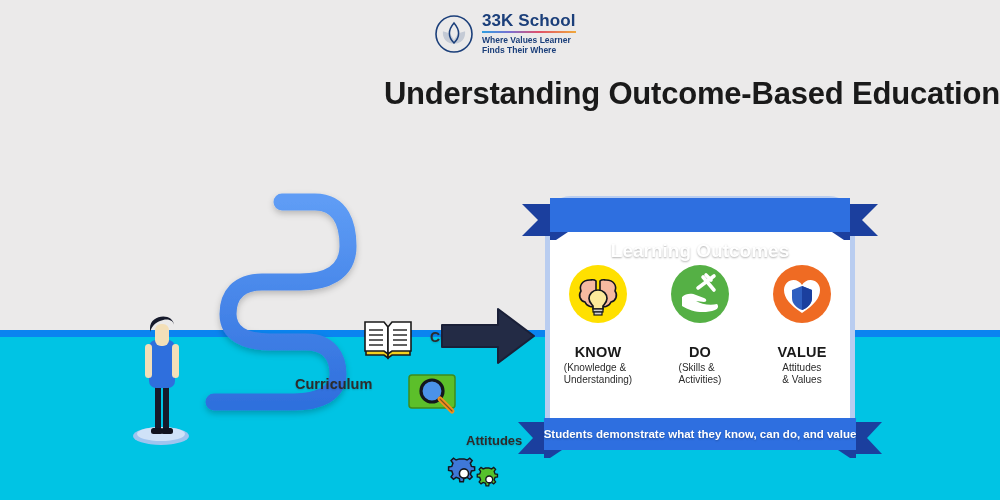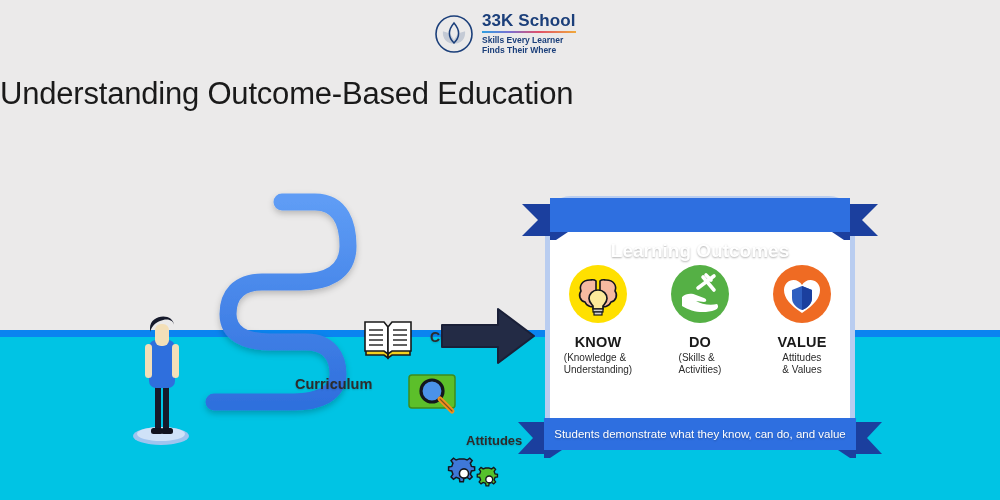--- a/index.html
+++ b/index.html
@@ -19,22 +19,22 @@
   
   .logo-wrap{position:absolute;left:434px;top:10px;width:150px;height:48px;display:flex;align-items:center;gap:8px;}
   .logo-mark{width:40px;height:40px;flex:0 0 40px;}
   .logo-text{display:flex;flex-direction:column;justify-content:center;}
   .logo-name{font-size:17px;font-weight:bold;color:#1b3f7a;letter-spacing:.1px;line-height:1.05;}
   .logo-rule{height:2px;width:100%;margin:1px 0 2px 0;
     background:linear-gradient(90deg,#2f9fe0 0%,#7b6fd0 30%,#e0506a 60%,#f0a93c 100%);}
   .logo-tag{font-size:8.5px;font-weight:bold;color:#1b3f7a;line-height:1.25;}
 
   .page-title{
-    position:absolute;left:0;top:76px;width:1000px;text-align:left;
-    font-size:31px;font-weight:normal;color:#1a1a1a;letter-spacing:-.2px;
+    position:absolute;left:0;top:76px;width:1000px;text-align:right;
+    font-size:31px;font-weight:bold;color:#1a1a1a;letter-spacing:-.2px;
   }
 
   
   .left-ill{position:absolute;left:110px;top:150px;width:360px;height:310px;}
   .path-svg{position:absolute;left:0;top:0;}
 
   .lbl{
     position:absolute;font-weight:bold;color:#2c2c2c;white-space:nowrap;
     text-shadow:0 1px 2px rgba(0,0,0,.16);
   }
@@ -70,30 +70,30 @@
     display:flex;align-items:center;justify-content:center;
     font-size:19px;font-weight:bold;color:#ffffff;
     text-shadow:0 1px 2px rgba(0,0,0,.3);
     margin-top:36px;
   }
 
   .ribbon-bottom{position:absolute;left:518px;top:418px;width:364px;height:40px;}
   .ribbon-bottom-label{
     position:absolute;left:0;top:0;width:364px;height:32px;
     display:flex;align-items:center;justify-content:center;
-    font-size:11.5px;font-weight:normal;color:#ffffff;
+    font-size:11.5px;font-weight:bold;color:#ffffff;
     text-shadow:0 1px 2px rgba(0,0,0,.3);
   }
 
   
   .pillars{position:absolute;left:552px;top:264px;width:296px;height:136px;
     display:flex;justify-content:space-between;}
   .pillar{width:92px;display:flex;flex-direction:column;align-items:center;}
   .pillar-icon{width:60px;height:60px;}
-  .pillar-title{margin-top:10px;font-size:14.5px;font-weight:bold;color:#1a1a1a;letter-spacing:.2px;}
+  .pillar-title{margin-top:20px;font-size:14.5px;font-weight:bold;color:#1a1a1a;letter-spacing:.2px;}
   .pillar-sub{margin-top:2px;font-size:10px;color:#2b2b2b;line-height:1.22;}
 </style>
 </head>
 <body>
 
 <div id="stage">
 
   <div class="band-gray"></div>
   <div class="band-blue"></div>
   <div class="band-cyan"></div>
@@ -102,21 +102,21 @@
     <svg class="logo-mark" viewBox="0 0 40 40">
       <circle cx="20" cy="20" r="18" fill="none" stroke="#1b3f7a" stroke-width="1.6"></circle>
       <path d="M20 9 C26 16 26 23 20 29 C14 23 14 16 20 9 Z" fill="none" stroke="#1b3f7a" stroke-width="1.5"></path>
       <path d="M20 29 C13 29 9 24 9.5 18 C15 19 19 23 20 29 Z" fill="#1b3f7a" opacity=".18" stroke="#1b3f7a" stroke-width="1.2"></path>
       <path d="M20 29 C27 29 31 24 30.5 18 C25 19 21 23 20 29 Z" fill="#1b3f7a" opacity=".18" stroke="#1b3f7a" stroke-width="1.2"></path>
     </svg>
     <div class="logo-text">
       <div class="logo-name">33K School</div>
       <div class="logo-rule"></div>
       <div class="logo-tag">
-        <div>Skills Every Learner</div>
+        <div>Where Values Learner</div>
         <div>Finds Their Where</div>
       </div>
     </div>
   </div>
 
   <div class="page-title">Understanding Outcome-Based Education</div>
 
   <div class="left-ill">
 
     <svg class="path-svg" width="360" height="310" viewBox="0 0 360 310">

